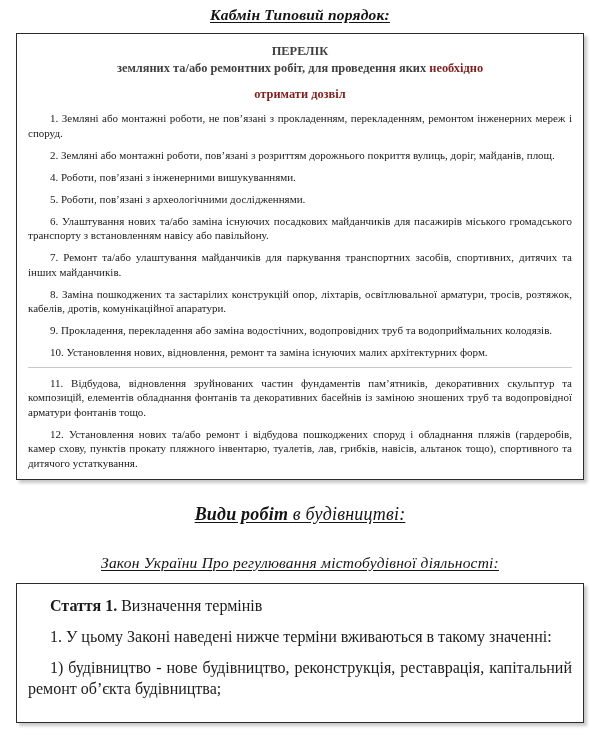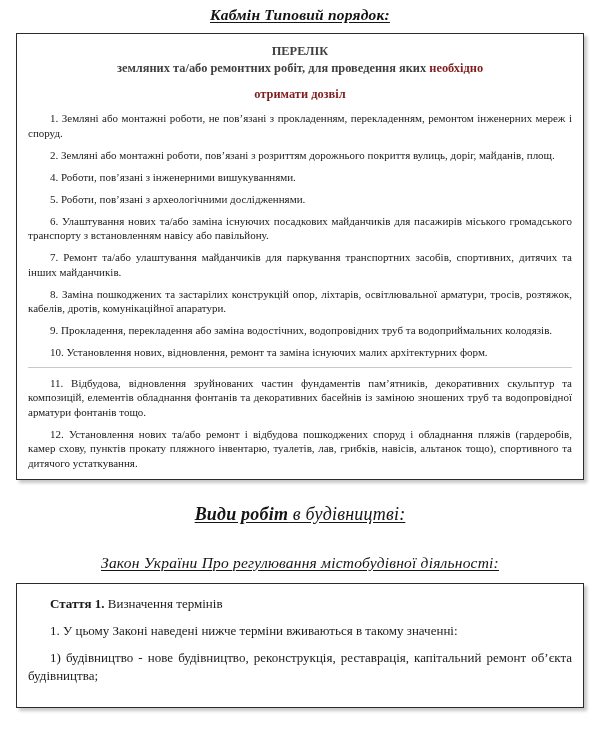--- a/index.html
+++ b/index.html
@@ -93,21 +93,21 @@
   .sep {
     border: 0;
     border-top: 1px solid #c9c9c9;
     margin: 0 0 8px 0;
     height: 0;
   }
 
   
   .box2 { margin-top: 11px; }
   .box2 .docbox-inner { padding: 11px 11px 13px 11px; }
-  .box2 .para { margin-bottom: 10px; font-size: 13px; }
+  .box2 .para { margin-bottom: 10px; font-size: 16px; }
   .art-label { font-weight: bold; }
 
   .spacer-top { height: 8px; }
   .gap-mid { height: 20px; }
 </style>
 </head>
 <body>
 
 <div class="page">
 

